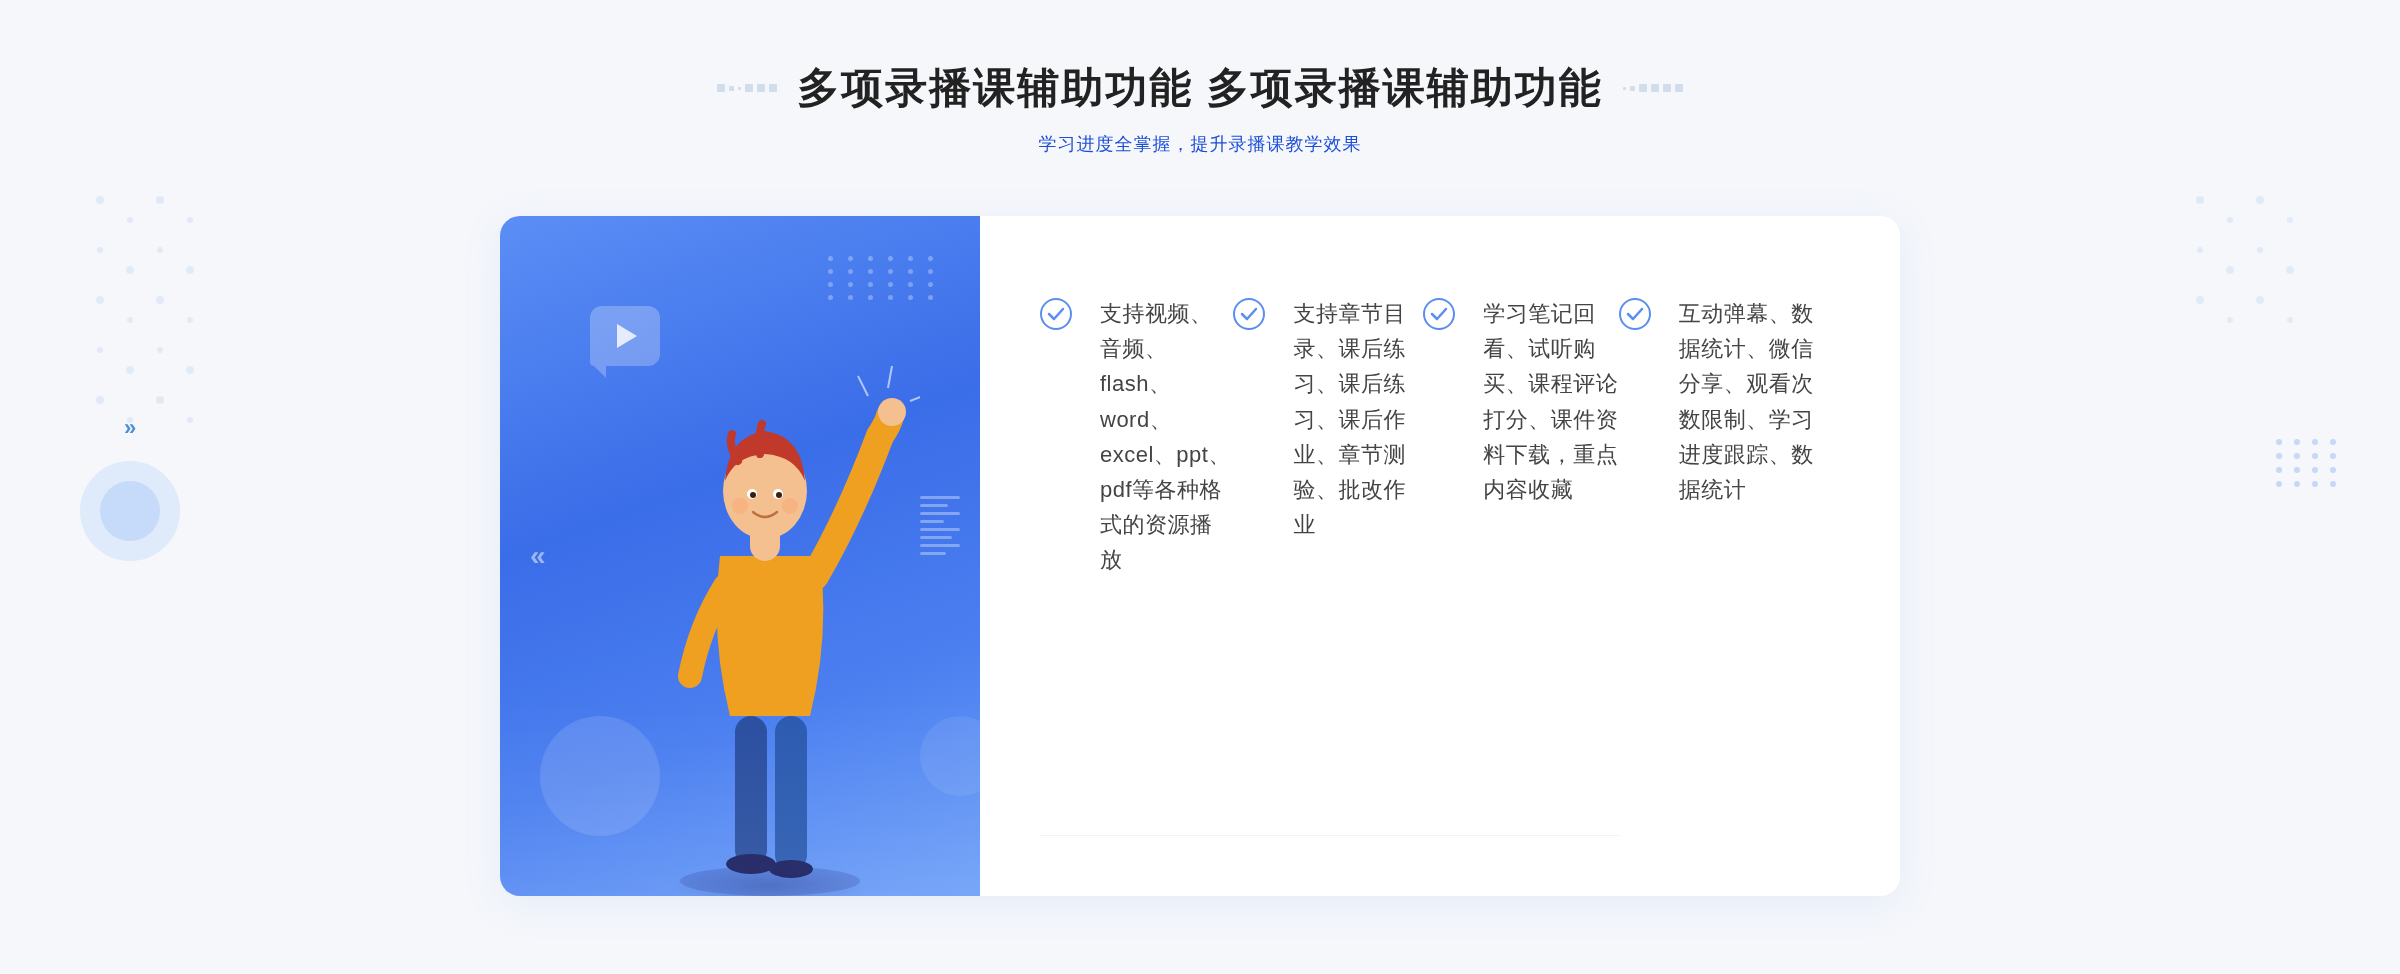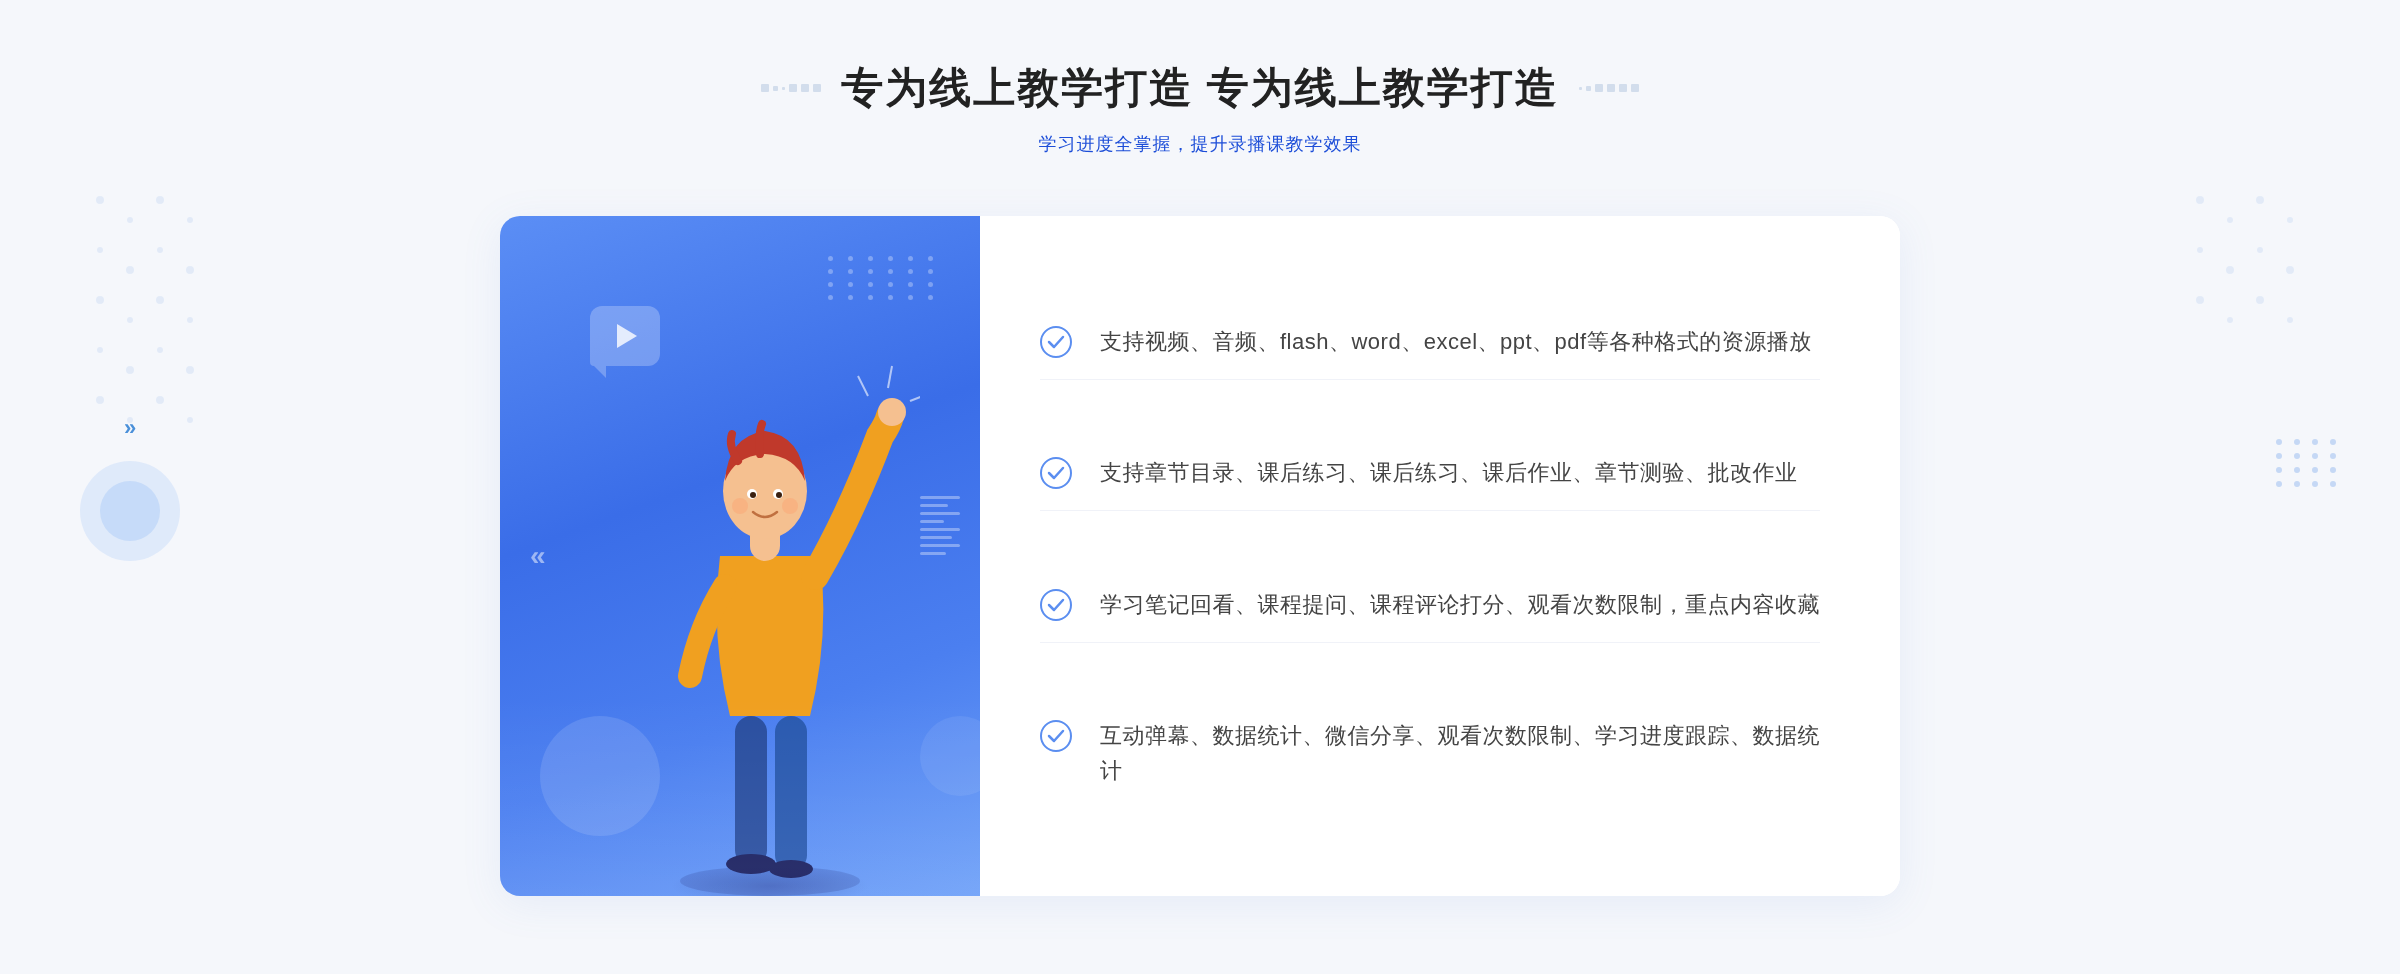--- a/index.html
+++ b/index.html
@@ -220,21 +220,21 @@
     .figure-svg {
       width: 100%;
       height: 100%;
     }
 
     
     .right-panel {
       flex: 1;
       padding: 60px 80px 60px 60px;
       display: flex;
-      flex-direction: column;
+      flex-direction: row;
       justify-content: space-around;
       background: white;
       border-radius: 0 20px 20px 0;
     }
 
     .feature-item {
       display: flex;
       align-items: flex-start;
       gap: 28px;
       padding: 20px 0;
@@ -374,21 +374,21 @@
   <div class="header-section">
     <div class="header-title-row">
       <div class="header-dots">
         <span></span>
         <span></span>
         <span></span>
         <span></span>
         <span></span>
         <span></span>
       </div>
-      <h1 class="header-title">专为线上教学打造 专为线上教学打造</h1>
+      <h1 class="header-title">多项录播课辅助功能 多项录播课辅助功能</h1>
       <div class="header-dots right">
         <span></span>
         <span></span>
         <span></span>
         <span></span>
         <span></span>
         <span></span>
       </div>
     </div>
     <p class="header-subtitle">学习进度全掌握，提升录播课教学效果</p>
@@ -548,21 +548,21 @@
         <span class="feature-text">支持章节目录、课后练习、课后练习、课后作业、章节测验、批改作业</span>
       </div>
 
       <div class="feature-item">
         <div class="check-icon">
           <svg viewBox="0 0 32 32" xmlns="http://www.w3.org/2000/svg">
             <circle cx="16" cy="16" r="15" fill="none" stroke="#5b8ef0" stroke-width="2"></circle>
             <polyline points="9,16 14,21 23,11" fill="none" stroke="#5b8ef0" stroke-width="2.5" stroke-linecap="round" stroke-linejoin="round"></polyline>
           </svg>
         </div>
-        <span class="feature-text">学习笔记回看、课程提问、课程评论打分、观看次数限制，重点内容收藏</span>
+        <span class="feature-text">学习笔记回看、试听购买、课程评论打分、课件资料下载，重点内容收藏</span>
       </div>
 
       <div class="feature-item">
         <div class="check-icon">
           <svg viewBox="0 0 32 32" xmlns="http://www.w3.org/2000/svg">
             <circle cx="16" cy="16" r="15" fill="none" stroke="#5b8ef0" stroke-width="2"></circle>
             <polyline points="9,16 14,21 23,11" fill="none" stroke="#5b8ef0" stroke-width="2.5" stroke-linecap="round" stroke-linejoin="round"></polyline>
           </svg>
         </div>
         <span class="feature-text">互动弹幕、数据统计、微信分享、观看次数限制、学习进度跟踪、数据统计</span>

